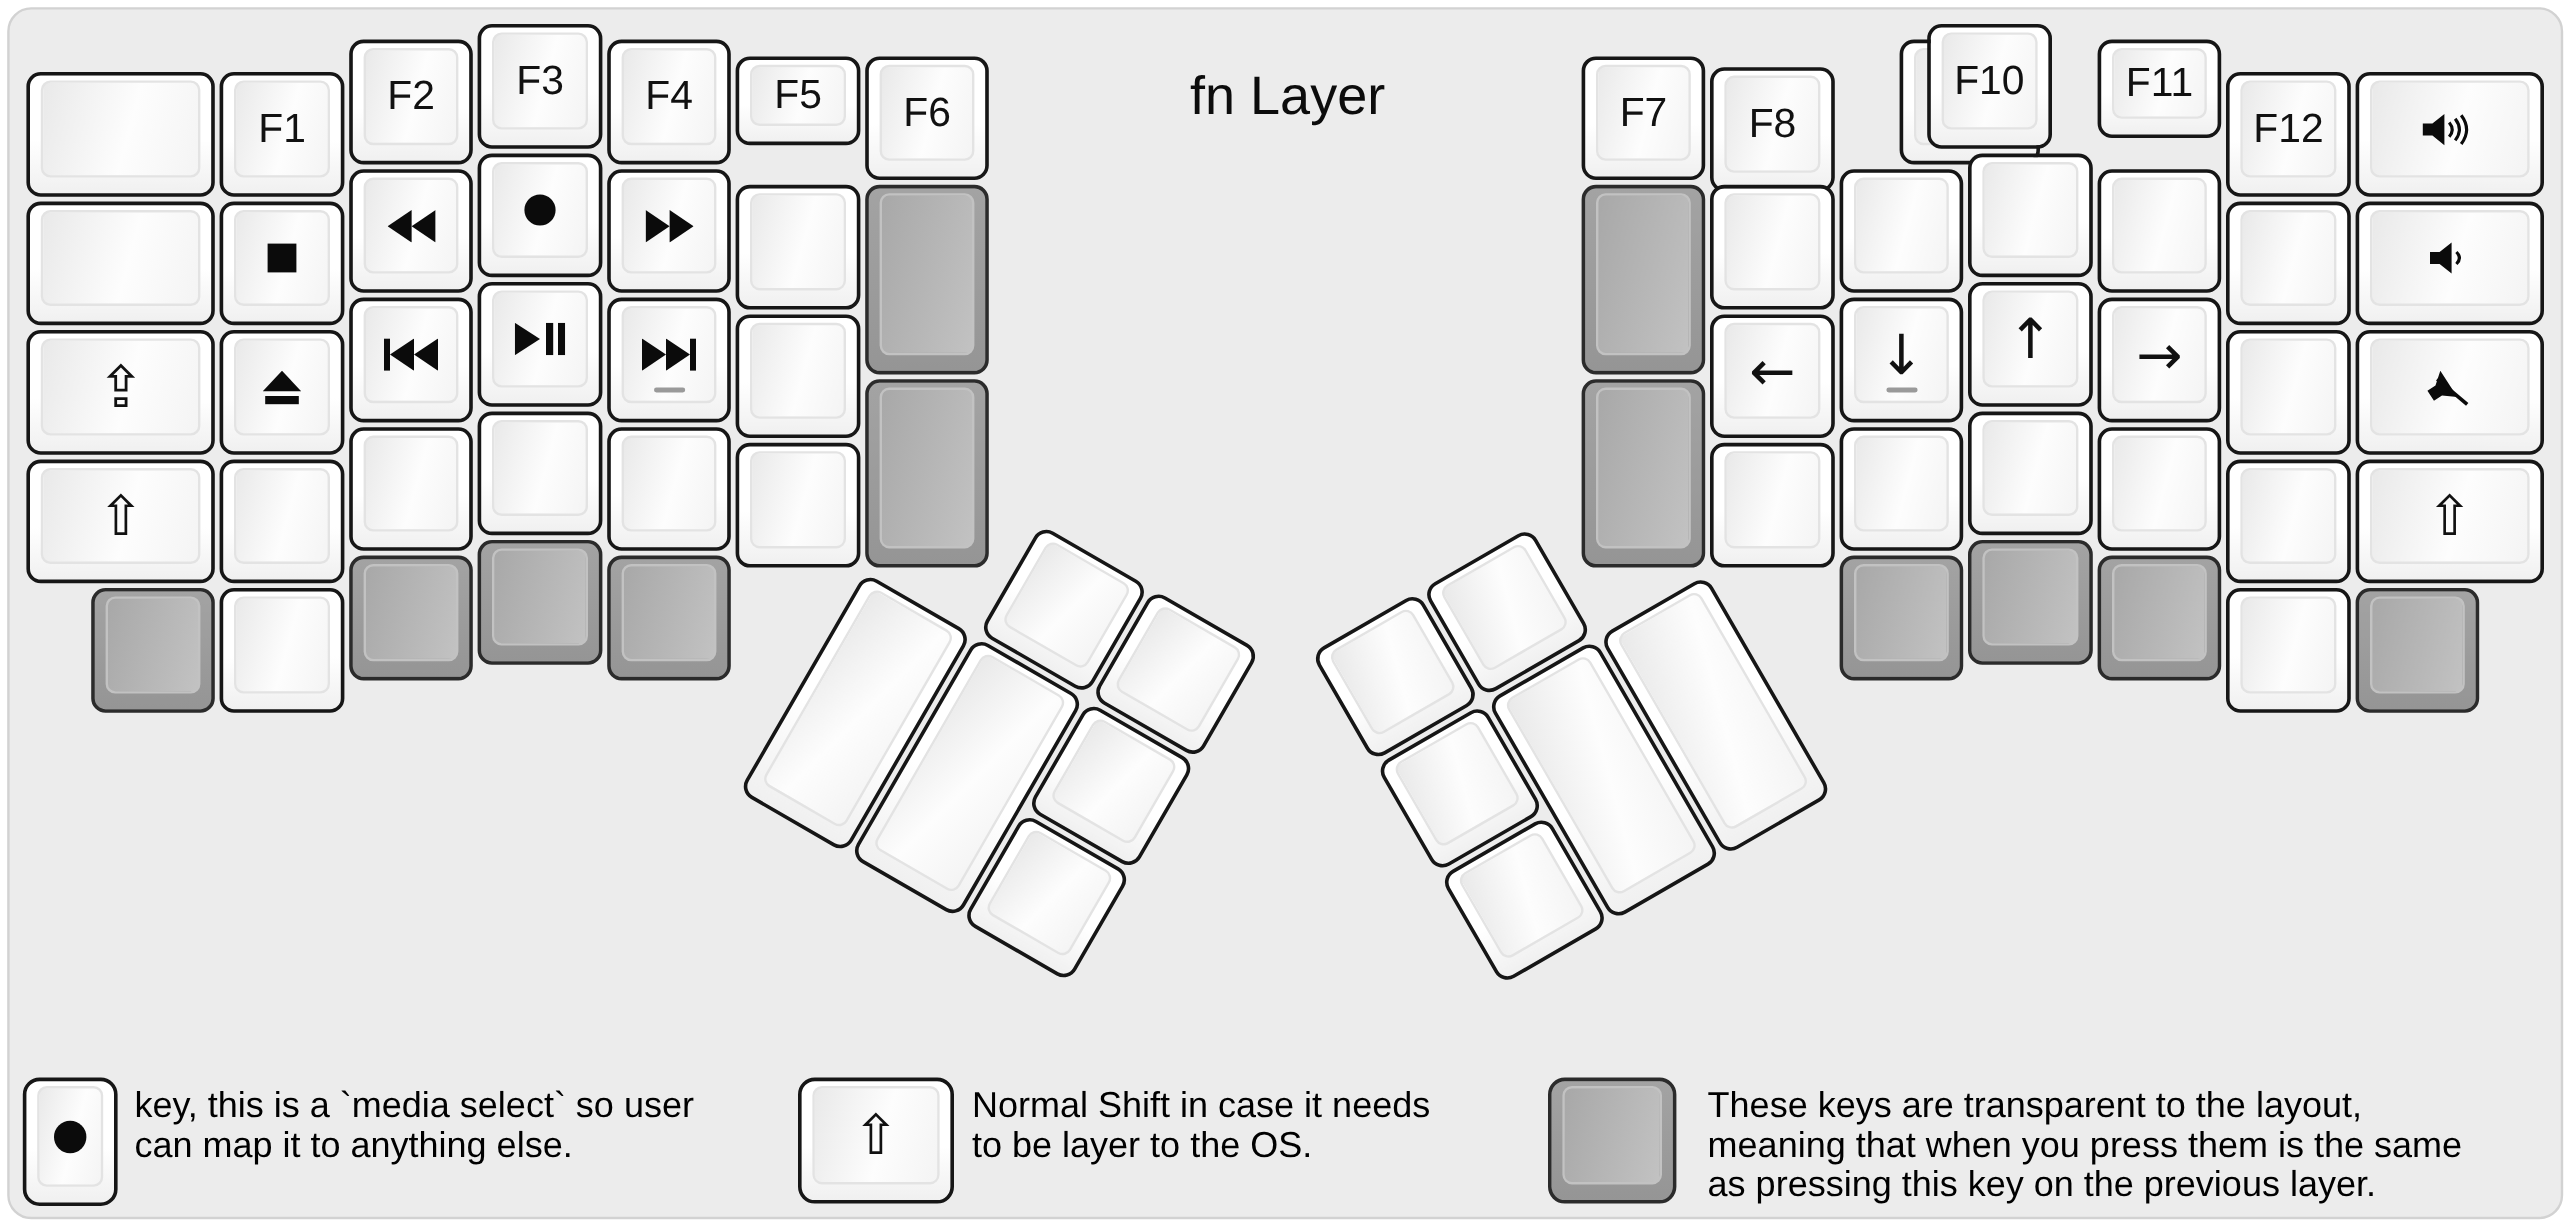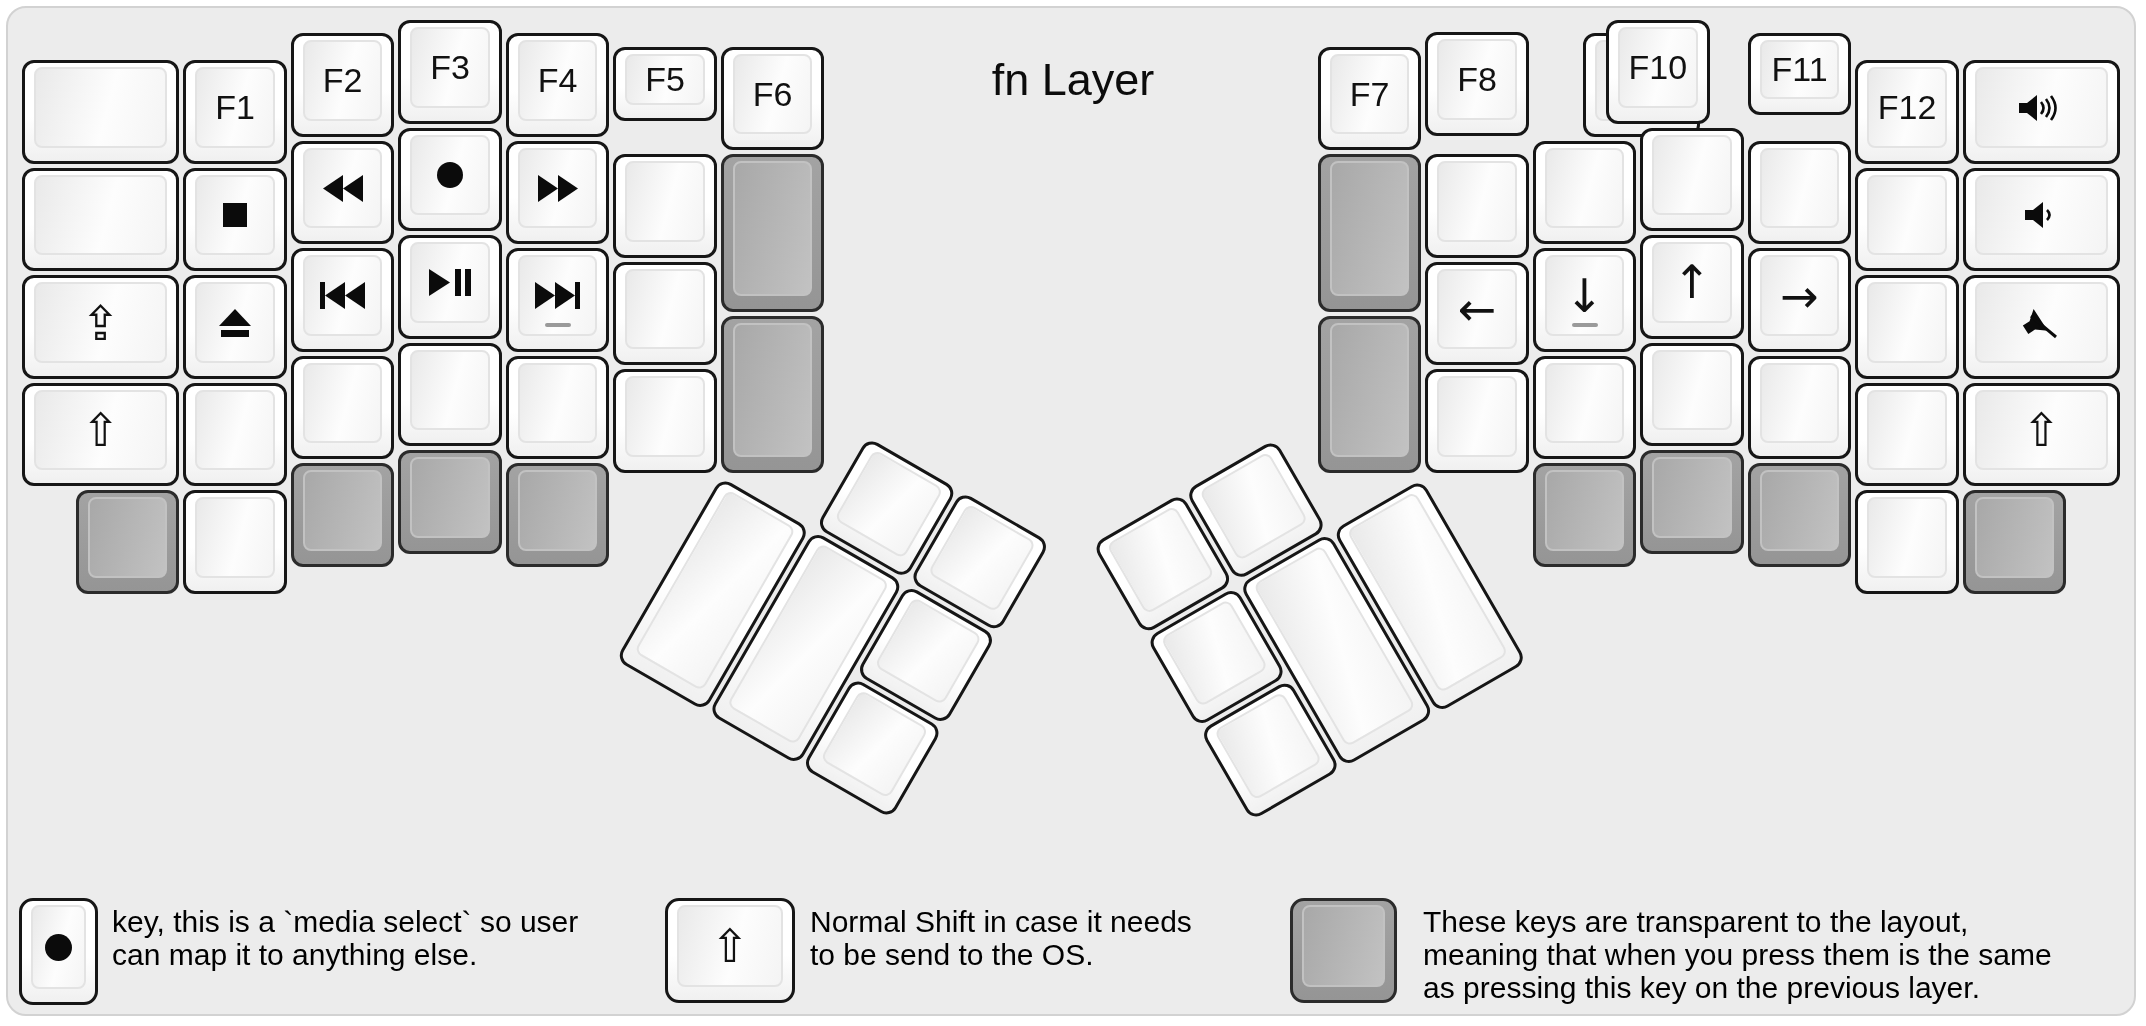--- a/index.html
+++ b/index.html
@@ -214,21 +214,21 @@
           <div class="cap">
             <span class="klabel">F7</span>
           </div>
         </div>
         <div class="key gray" style="left: 1317.8px; top: 154.4px; width: 103.5px; height: 157.3px;">
           <div class="cap"></div>
         </div>
         <div class="key gray" style="left: 1317.8px; top: 315.6px; width: 103.5px; height: 157.3px;">
           <div class="cap"></div>
         </div>
-        <div class="key white" style="left: 1425.3px; top: 32px; width: 103.5px; height: 103.5px;">
+        <div class="key white" style="left: 1425.3px; top: 56px; width: 103.5px; height: 103.5px;">
           <div class="cap">
             <span class="klabel">F8</span>
           </div>
         </div>
         <div class="key white" style="left: 1425.3px; top: 154.4px; width: 103.5px; height: 103.5px;">
           <div class="cap"></div>
         </div>
         <div class="key white" style="left: 1425.3px; top: 261.9px; width: 103.5px; height: 103.5px;">
           <div class="cap">
             <span class="glyph" style="font-size: 46px;">←</span>
@@ -410,21 +410,21 @@
   </div>
 
   <div>
     <div class="key white mini" style="left:665px;top:898px;width:130px;height:105px;border-radius:14px;">
       <div class="cap">
           <span class="glyph" style="font-size:46px;">⇧</span>
         </div>
     </div>
     <div class="legend-text" style="left:810px;top:905px;">
       <div>Normal Shift in case it needs</div>
-      <div>to be send to the OS.</div>
+      <div>to be layer to the OS.</div>
     </div>
   </div>
 
   <div>
     <div class="key gray mini" style="left:1290px;top:898px;width:107px;height:105px;border-radius:14px;">
       <div class="cap"></div>
     </div>
     <div class="legend-text" style="left:1423px;top:905px;">
       <div>These keys are transparent to the layout,</div>
       <div>meaning that when you press them is the same</div>

